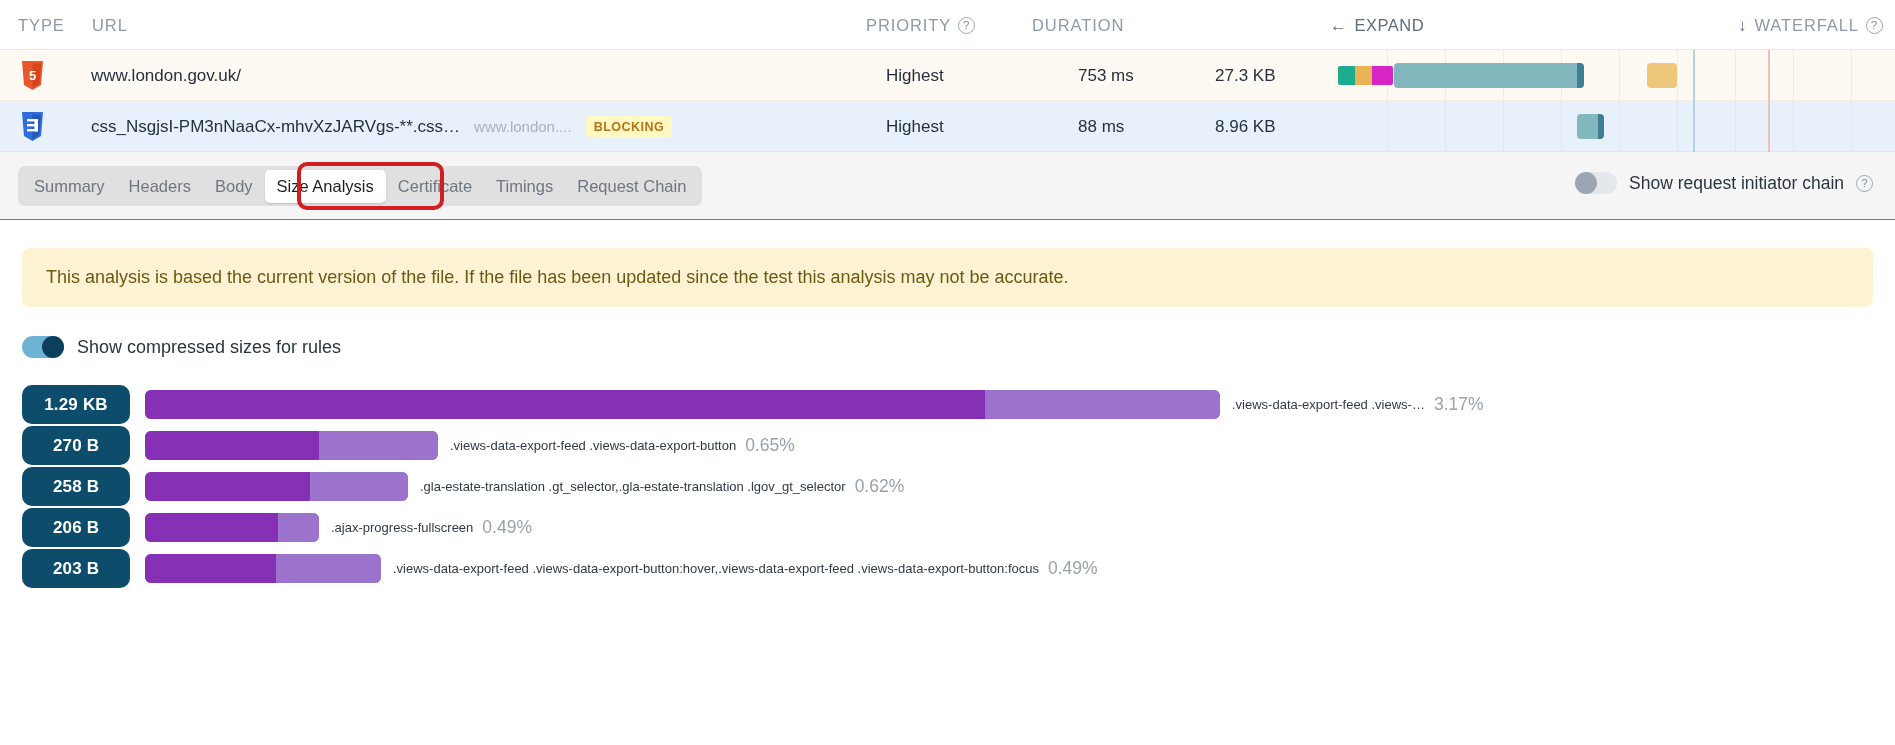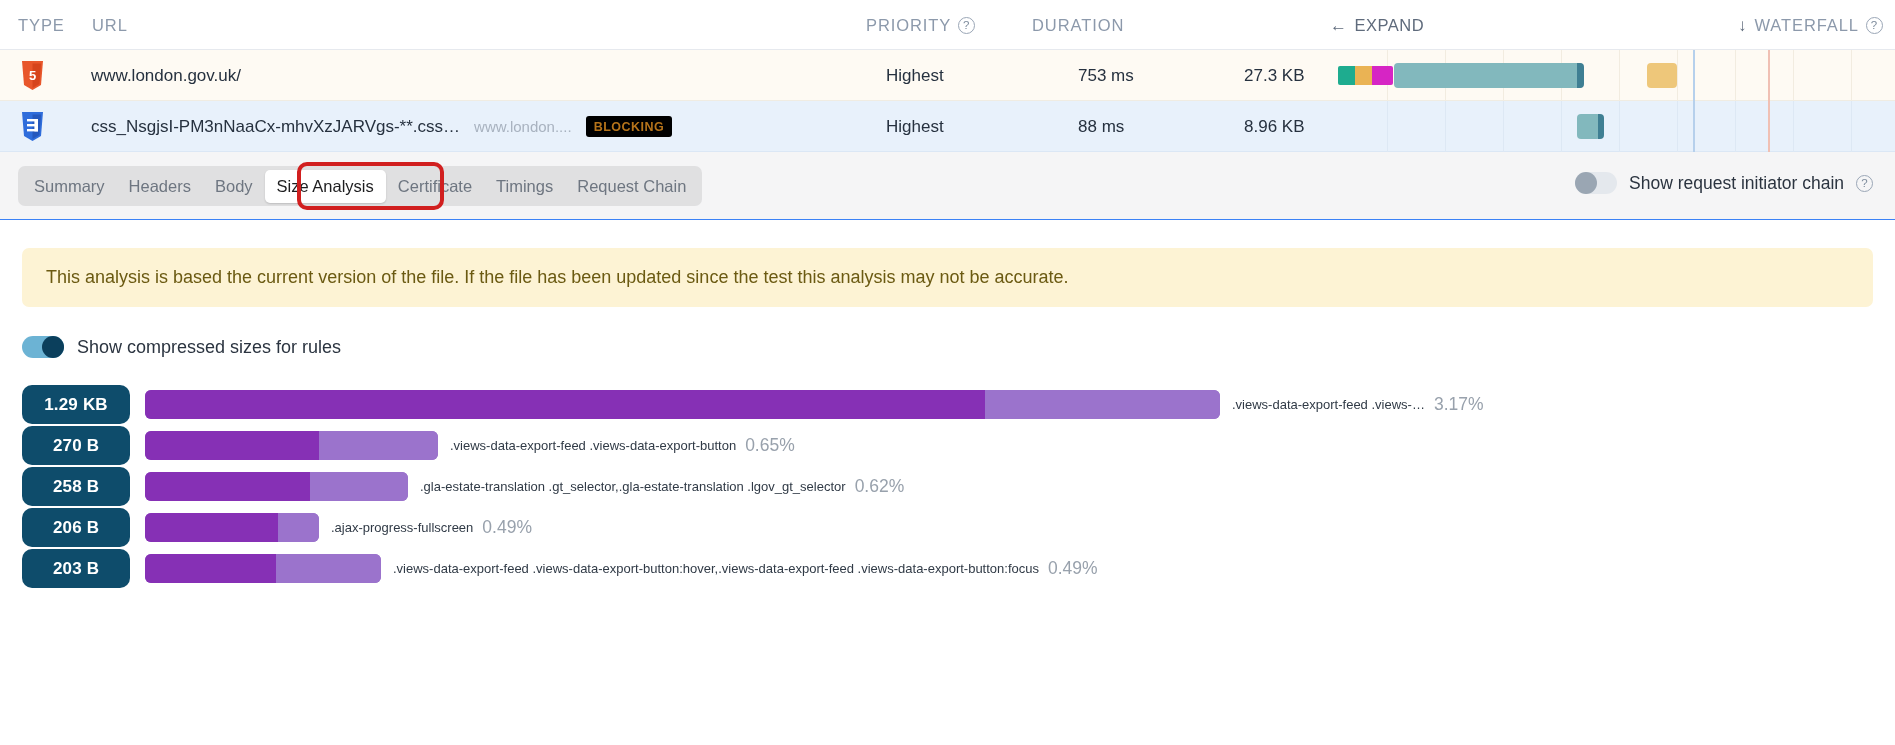--- a/index.html
+++ b/index.html
@@ -68,32 +68,32 @@
     display: flex; align-items: center;
     font-size: 17px;
     color: #26313f;
     white-space: nowrap;
   }
   .c-icon { left: 20px; }
   .c-url  { left: 91px; }
   .c-host { color: #a8b2bf; font-size: 15px; }
   .c-prio { left: 886px; }
   .c-dur  { left: 1078px; }
-  .c-size { left: 1244px; }
+  .c-size { left: 1215px; }
 
   
   .ico {
     width: 25px; height: 30px;
     position: relative;
   }
   .ico svg { display: block; }
 
   .badge-blocking {
     display: inline-block;
-    background: #000000;
+    background: #fef9c3;
     color: #b5731a;
     font-size: 12.5px;
     font-weight: 700;
     letter-spacing: .04em;
     padding: 4px 8px 3px;
     border-radius: 3px;
     margin-left: 14px;
     vertical-align: middle;
   }
 

